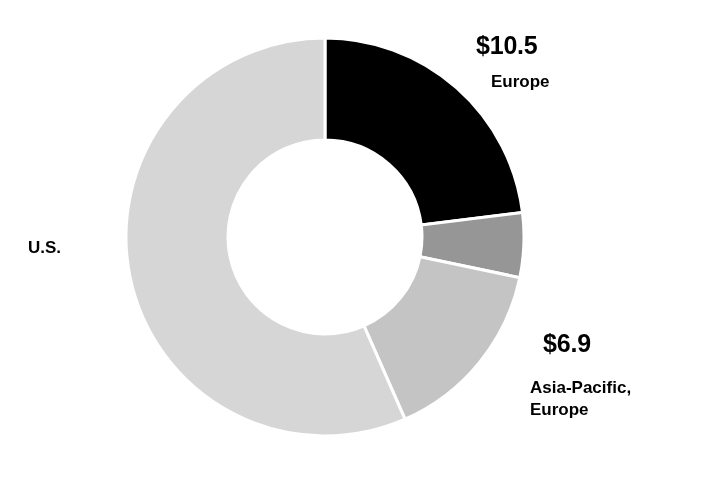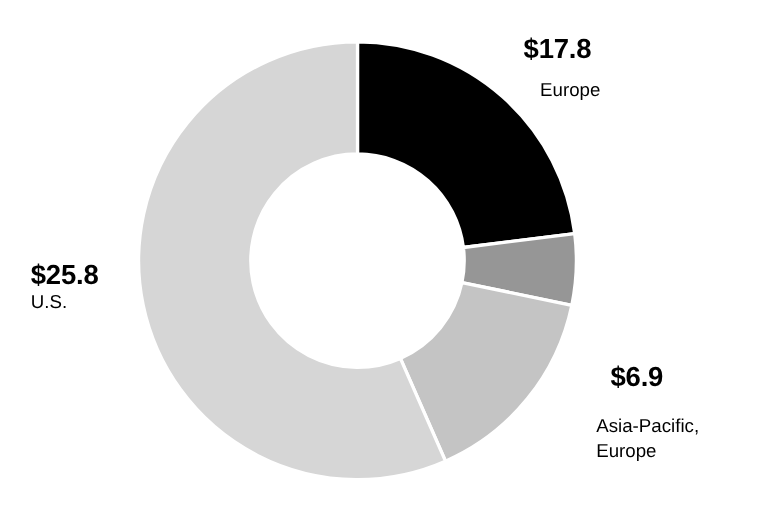--- a/index.html
+++ b/index.html
@@ -29,63 +29,62 @@
   }
   .callout .value {
     font-size: 25px;
     font-weight: bold;
     line-height: 1.08;
     letter-spacing: -0.2px;
     white-space: nowrap;
   }
   .callout .name {
     font-size: 17px;
-    font-weight: normal;
+    font-weight: bold;
     line-height: 1.32;
     white-space: pre-line;
   }
   
   #callout-europe { left: 476px; top: 32px; }
   #callout-europe .name { margin-top: 12px; margin-left: 15px; }
   
   #callout-western-hemisphere { left: 543px; top: 190px; }
   #callout-western-hemisphere .name { margin-top: 13px; }
   
-  #callout-asia-pacific { left: 555px; top: 330px; }
+  #callout-asia-pacific { left: 543px; top: 330px; }
   #callout-asia-pacific .name { margin-top: 20px; margin-left: -13px; }
   
   #callout-us { left: 28px; top: 237px; }
   #callout-us .name { margin-top: 0px; }
 </style>
 </head>
 <body>
 
 <div id="chart-root">
 
   <svg id="donut-svg" width="712" height="480" viewBox="0 0 712 480">
     <g id="donut-slices">
         <path d="M 325 38 A 199 199 0 0 1 522.4740556392122 212.403306128642 L 421.2561979748924 225.0106567561722 A 97 97 0 0 0 325 140 Z" fill="#000000" stroke="#ffffff" stroke-width="3" stroke-linejoin="round"></path>
         <path d="M 522.4740556392122 212.403306128642 A 199 199 0 0 1 519.7946103635753 277.69471431651624 L 419.95013670988345 256.83611702865363 A 97 97 0 0 0 421.2561979748924 225.0106567561722 Z" fill="#969696" stroke="#ffffff" stroke-width="3" stroke-linejoin="round"></path>
         <path d="M 519.7946103635753 277.69471431651624 A 199 199 0 0 1 404.98760755453605 419.21685607457266 L 363.98893433562813 325.8192715539374 A 97 97 0 0 0 419.95013670988345 256.83611702865363 Z" fill="#c4c4c4" stroke="#ffffff" stroke-width="3" stroke-linejoin="round"></path>
         <path d="M 404.98760755453605 419.21685607457266 A 199 199 0 1 1 324.99999999999994 38 L 325 140 A 97 97 0 1 0 363.98893433562813 325.8192715539374 Z" fill="#d6d6d6" stroke="#ffffff" stroke-width="3" stroke-linejoin="round"></path>
       </g>
   </svg>
 
   <div class="callout" id="callout-europe">
-    <div class="value">$17.8</div>
+    <div class="value">$10.5</div>
     <div class="name">Europe</div>
   </div>
 
   <div class="callout" id="callout-western-hemisphere">
   </div>
 
   <div class="callout" id="callout-asia-pacific">
     <div class="value">$6.9</div>
     <div class="name">Asia-Pacific,
 Europe</div>
   </div>
 
   <div class="callout" id="callout-us">
-    <div class="value">$25.8</div>
     <div class="name">U.S.</div>
   </div>
 
 </div>
 
 </body></html>

